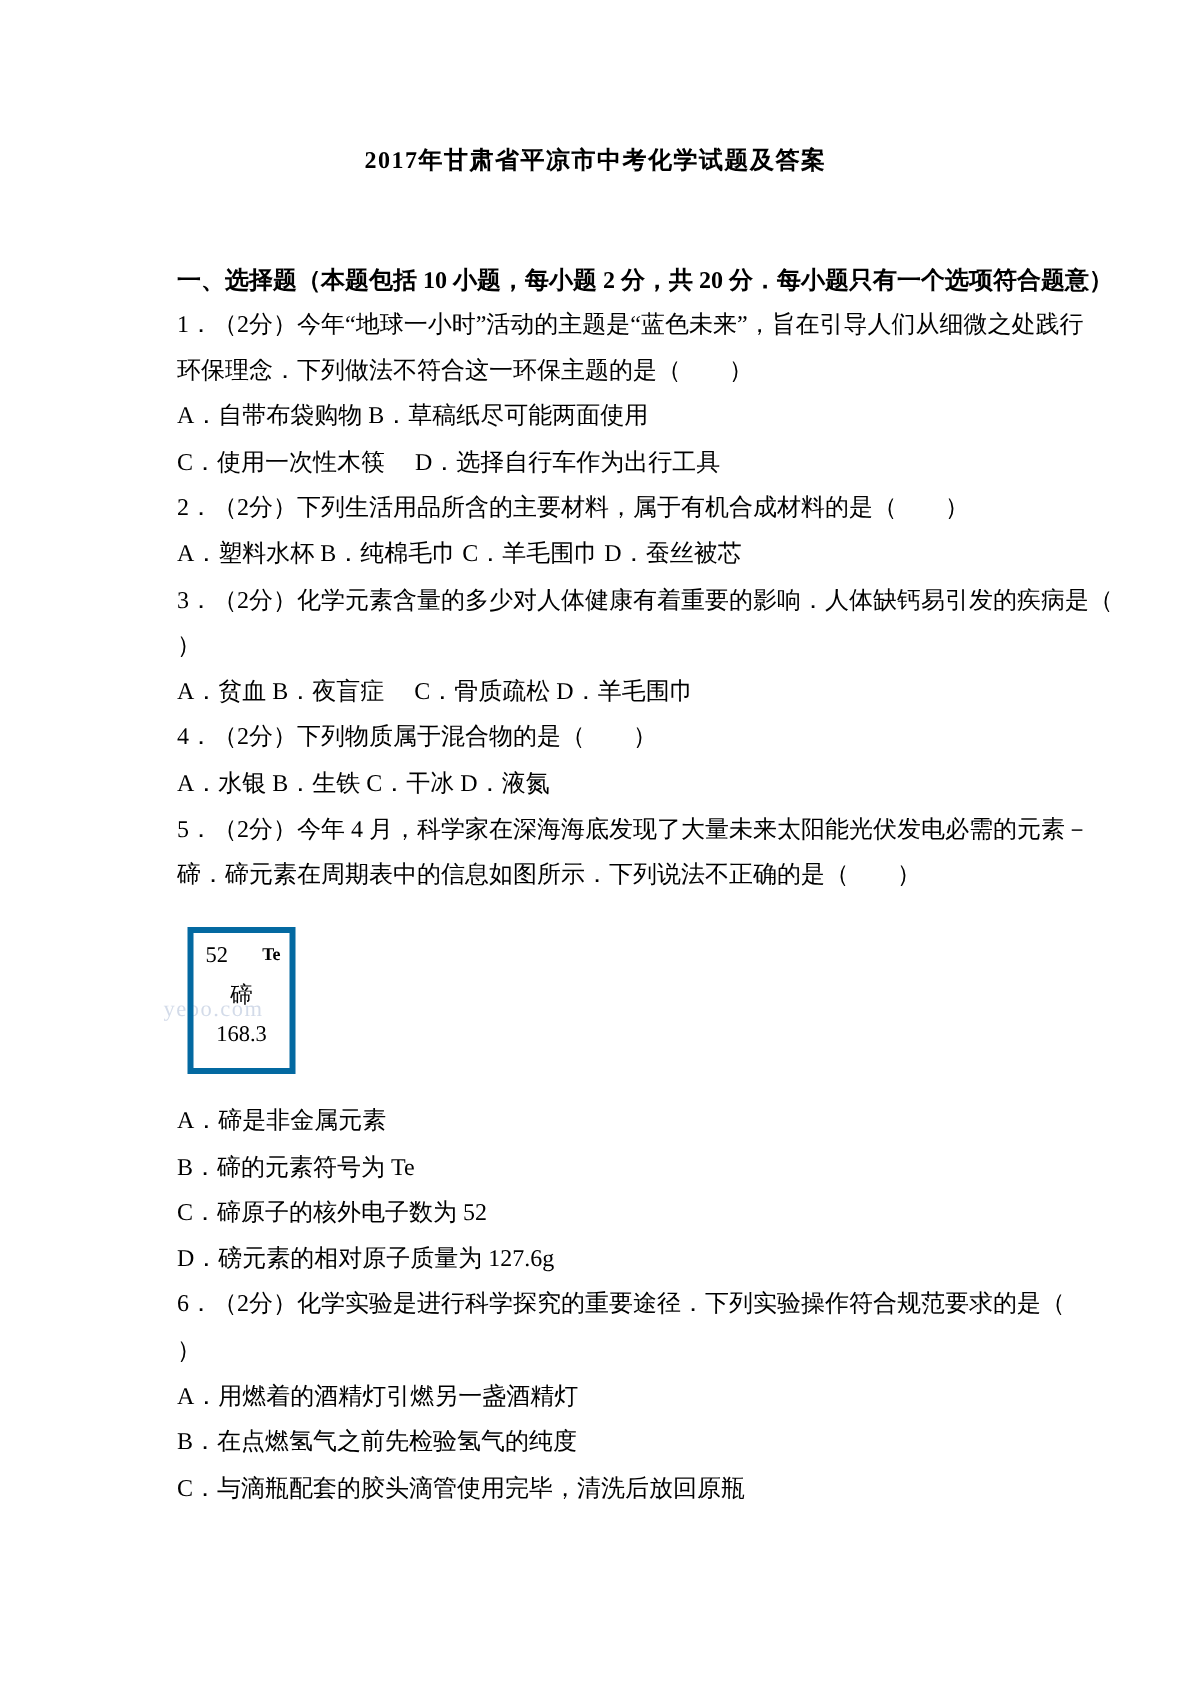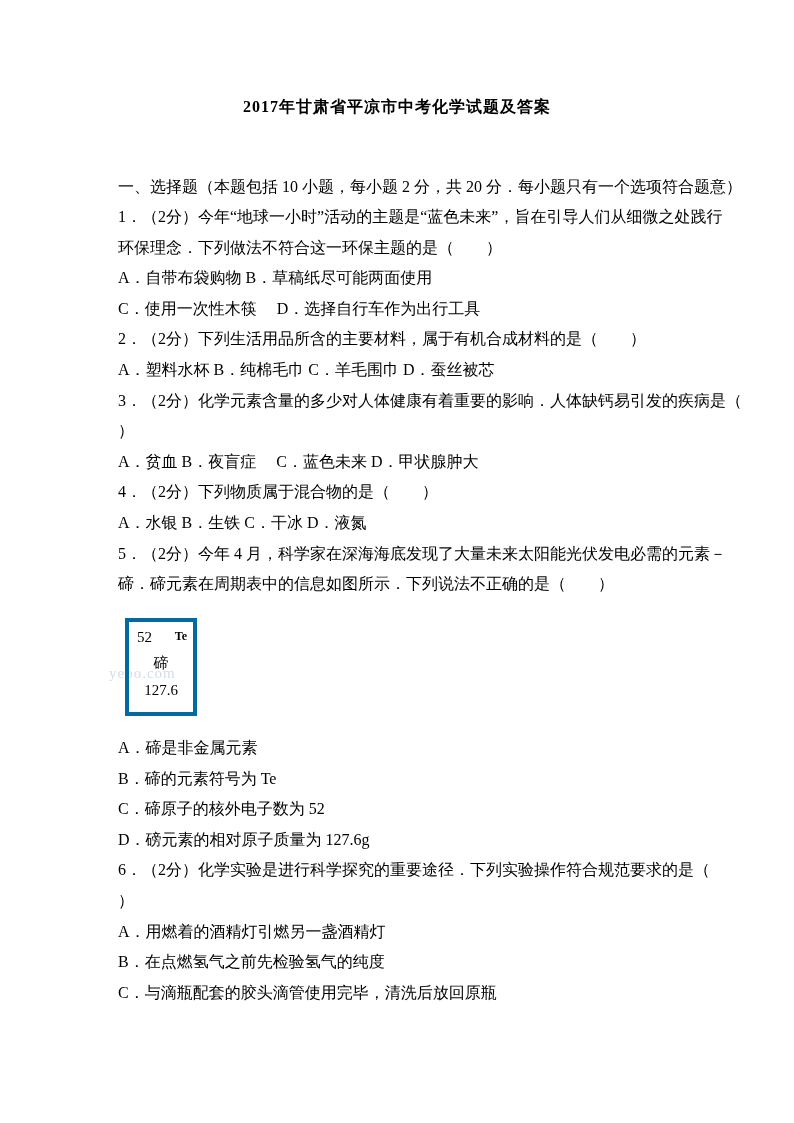--- a/index.html
+++ b/index.html
@@ -10,21 +10,21 @@
     font-family:"Liberation Serif","DejaVu Serif",serif;
     color:#000000;
     overflow:hidden;
   }
   .title {
     position:absolute; left:0; top:97px; width:794px;
     text-align:center; font-size:16px; font-weight:700; letter-spacing:1px;
   }
   .heading {
     position:absolute; left:118px; top:177px; width:600px;
-    font-size:16px; font-weight:400; white-space:pre;
+    font-size:16px; font-weight:700; white-space:pre;
   }
   .ln {
     position:absolute; left:118px; width:580px;
     font-size:16px; line-height:21px; white-space:pre;
   }
   .figbox {
     position:absolute; left:125px; top:618px; width:72px; height:98px;
     border:4px solid #0369a1; background:transparent; z-index:2;
   }
   .figrow { display:flex; justify-content:space-between; padding:7px 6px 0 8px; }
@@ -45,35 +45,35 @@
 <div class="heading">一、选择题（本题包括 10 小题，每小题 2 分，共 20 分．每小题只有一个选项符合题意）</div>
 
 <div class="ln" style="top:206px">1．（2分）今年“地球一小时”活动的主题是“蓝色未来”，旨在引导人们从细微之处践行</div>
 <div class="ln" style="top:237px">环保理念．下列做法不符合这一环保主题的是（　　）</div>
 <div class="ln" style="top:267px">A．自带布袋购物 B．草稿纸尽可能两面使用</div>
 <div class="ln" style="top:298px">C．使用一次性木筷　 D．选择自行车作为出行工具</div>
 <div class="ln" style="top:328px">2．（2分）下列生活用品所含的主要材料，属于有机合成材料的是（　　）</div>
 <div class="ln" style="top:359px">A．塑料水杯 B．纯棉毛巾 C．羊毛围巾 D．蚕丝被芯</div>
 <div class="ln" style="top:390px">3．（2分）化学元素含量的多少对人体健康有着重要的影响．人体缺钙易引发的疾病是（</div>
 <div class="ln" style="top:420px">）</div>
-<div class="ln" style="top:451px">A．贫血 B．夜盲症　 C．蓝色未来 D．甲状腺肿大</div>
+<div class="ln" style="top:451px">A．贫血 B．夜盲症　 C．骨质疏松 D．羊毛围巾</div>
 <div class="ln" style="top:481px">4．（2分）下列物质属于混合物的是（　　）</div>
 <div class="ln" style="top:512px">A．水银 B．生铁 C．干冰 D．液氮</div>
 <div class="ln" style="top:543px">5．（2分）今年 4 月，科学家在深海海底发现了大量未来太阳能光伏发电必需的元素－</div>
 <div class="ln" style="top:573px">碲．碲元素在周期表中的信息如图所示．下列说法不正确的是（　　）</div>
 
 <span class="watermark">yeoo.com</span>
 
 <div class="figbox">
   <div class="figrow">
     <span class="fignum">52</span>
     <span class="figsym">Te</span>
   </div>
   <div class="figname">碲</div>
-  <div class="figmass">127.6</div>
+  <div class="figmass">168.3</div>
 </div>
 
 <div class="ln" style="top:737px">A．碲是非金属元素</div>
 <div class="ln" style="top:768px">B．碲的元素符号为 Te</div>
 <div class="ln" style="top:798px">C．碲原子的核外电子数为 52</div>
 <div class="ln" style="top:829px">D．磅元素的相对原子质量为 127.6g</div>
 <div class="ln" style="top:859px">6．（2分）化学实验是进行科学探究的重要途径．下列实验操作符合规范要求的是（</div>
 <div class="ln" style="top:890px">）</div>
 <div class="ln" style="top:921px">A．用燃着的酒精灯引燃另一盏酒精灯</div>
 <div class="ln" style="top:951px">B．在点燃氢气之前先检验氢气的纯度</div>

